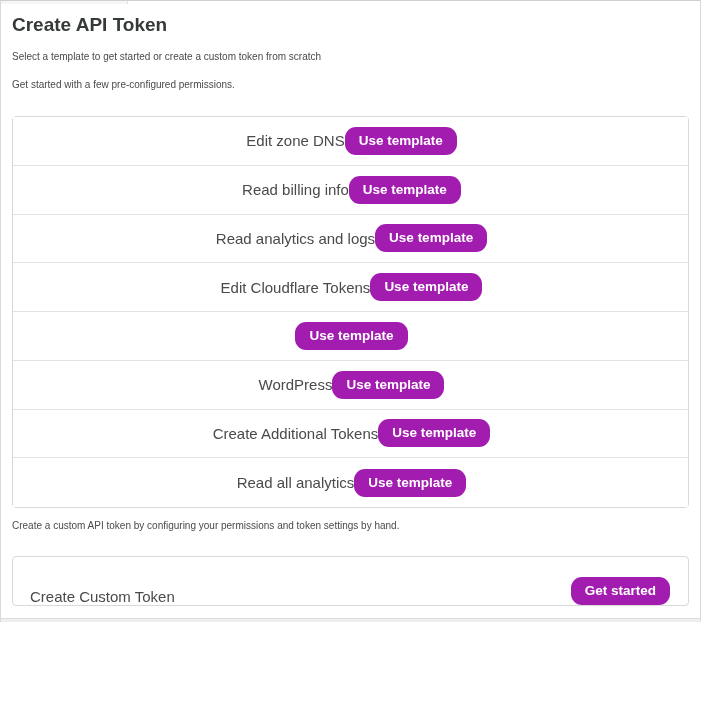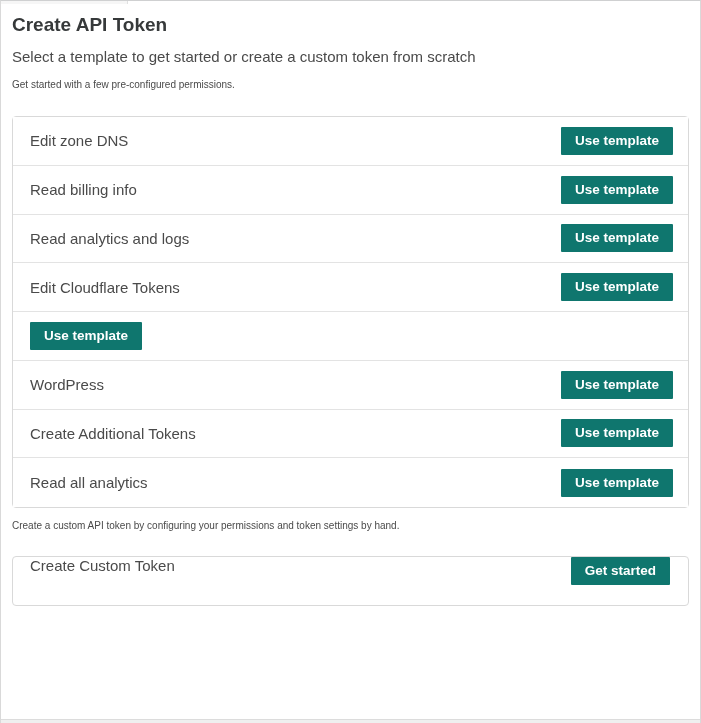--- a/index.html
+++ b/index.html
@@ -5,83 +5,83 @@
   * { margin: 0; padding: 0; box-sizing: border-box; }
   html, body { background: #ffffff; }
   body {
     width: 701px; height: 723px;
     font-family: "Liberation Sans", "DejaVu Sans", sans-serif;
     color: #4a4a4a;
     overflow: hidden;
   }
   .page {
     position: relative;
-    width: 701px; height: 723px;
+    width: 701px; height: 622px;
     background: #ffffff;
     border-left: 1px solid #d9d9d9;
     border-right: 1px solid #d9d9d9;
     border-top: 1px solid #cfd0d1;
     padding: 12px 11px 5px 11px;
   }
   .top-artifact {
     position: absolute; top: 0; left: 0;
     width: 127px; height: 3px;
     background: #f6f6f6;
     border-right: 1px solid #e0e0e0;
   }
   .page-title {
     font-size: 19px; font-weight: 700; color: #36393a;
     line-height: 23px;
   }
   .page-subtitle {
     margin-top: 11px;
-    font-size: 15px; color: #4a4a4a; line-height: 20px;
+    font-size: 10px; color: #4a4a4a; line-height: 20px;
   }
   .section-heading {
     font-size: 15px; font-weight: 700; color: #36393a; line-height: 19px;
   }
   .section-desc {
     margin-top: 8px;
     font-size: 10px; color: #4a4a4a; line-height: 20px;
   }
   .templates-heading { margin-top: 36px; }
   .template-list {
     margin-top: 21px;
     border: 1px solid #d9d9d9;
     border-radius: 4px;
     background: #ffffff;
   }
   .tpl-row {
     height: 48.75px;
-    display: flex; align-items: center; justify-content: space-between;
+    display: flex; align-items: center; justify-content: center;
     padding: 0 15px 0 17px;
     border-bottom: 1px solid #e3e3e3;
     background: #ffffff;
   }
   .tpl-row:last-child { border-bottom: none; }
   .row-label { font-size: 15px; color: #4a4a4a; }
   .btn {
     display: inline-block;
-    background: #0f766e;
+    background: #a21caf;
     color: #ffffff;
     border: none;
     font-family: "Liberation Sans", "DejaVu Sans", sans-serif;
     font-size: 13.5px; font-weight: 700;
     line-height: 16px;
     padding: 6px 14px;
-    border-radius: 1px;
+    border-radius: 11px;
     cursor: pointer;
   }
   .custom-heading { margin-top: 38px; }
   .custom-row-box {
     margin-top: 20px;
     height: 50px;
     border: 1px solid #d9d9d9;
     border-radius: 4px;
-    display: flex; align-items: flex-start; justify-content: space-between;
+    display: flex; align-items: flex-end; justify-content: space-between;
     padding: 0 18px 0 17px;
     background: #ffffff;
   }
   .bottom-strip {
     position: absolute; bottom: 0; left: 0;
     width: 100%; height: 4px;
     background: #efefef;
     border-top: 1px solid #dcdcdc;
   }
 </style>

